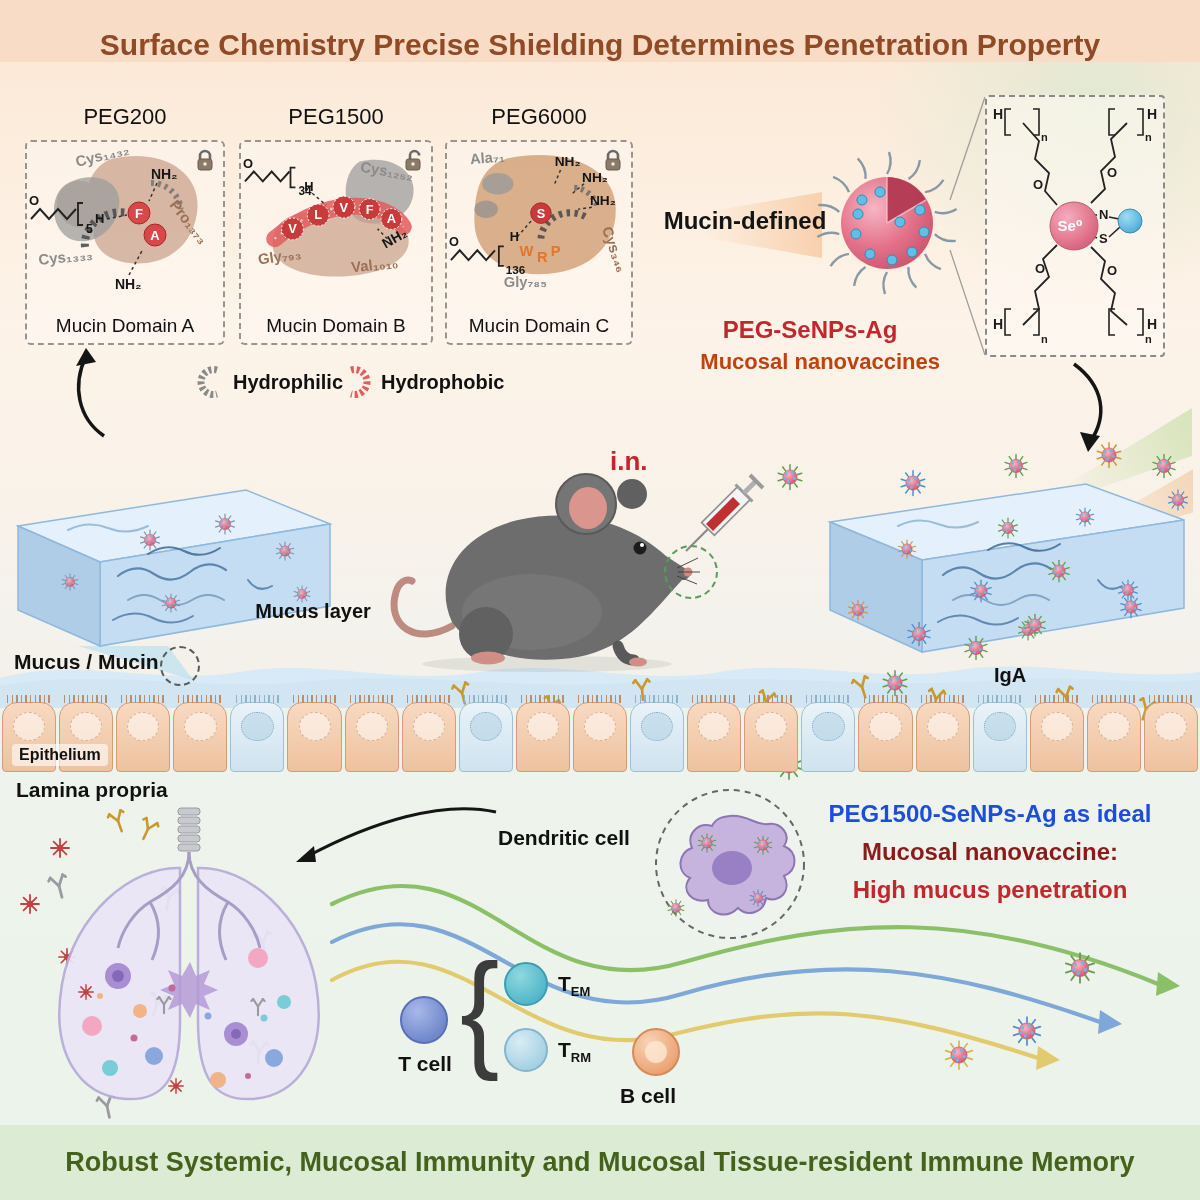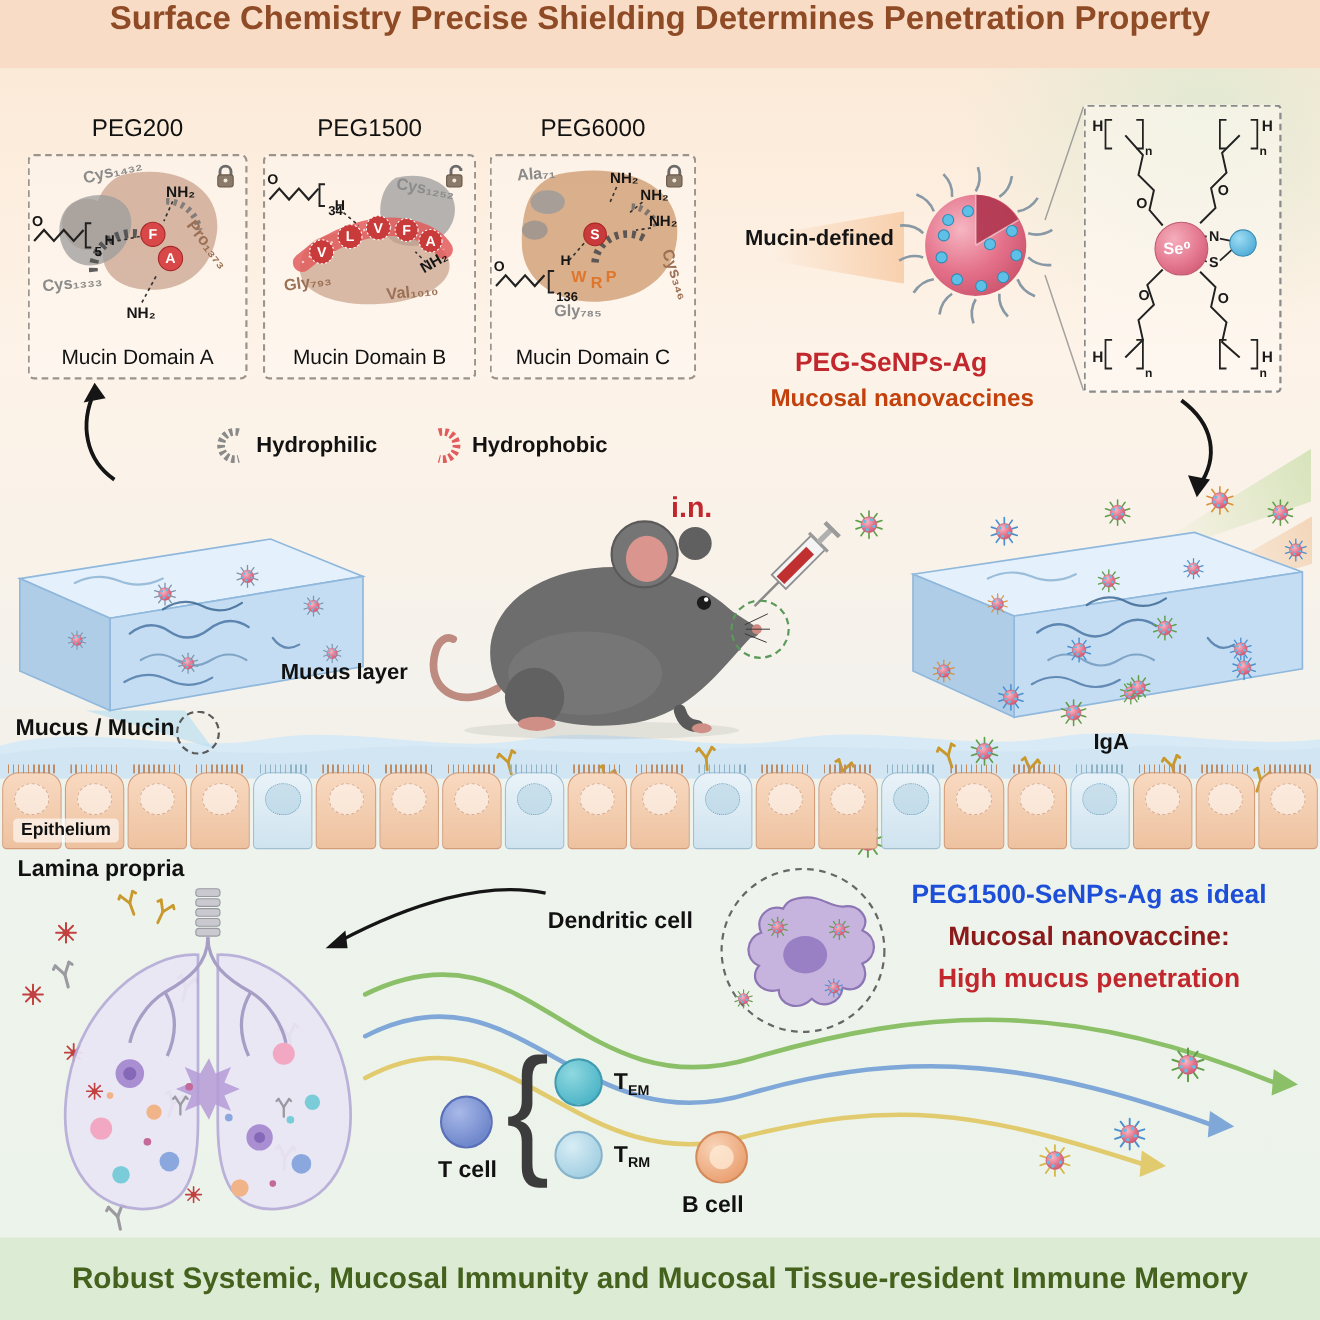--- a/index.html
+++ b/index.html
@@ -3,21 +3,21 @@
 <meta charset="utf-8">
 <style>
   *{margin:0;padding:0;box-sizing:border-box}
   body{background:#ffffff;font-family:"Liberation Sans","DejaVu Sans",sans-serif}
   #stage{position:relative;width:1200px;height:1200px;overflow:hidden;background:#f3f1ea}
   .fl{position:absolute}
   svg{display:block}
   svg text{font-family:"Liberation Sans","DejaVu Sans",sans-serif}
 
   
-  .banner-top{position:absolute;top:0;left:0;width:1200px;height:62px;background:#f8dcc6;display:flex;align-items:flex-start;justify-content:center}
+  .banner-top{position:absolute;top:0;left:0;width:1200px;height:62px;background:#f8dcc6;display:flex;align-items:flex-end;justify-content:center}
   .banner-top .t{color:#8f4a26;font-size:30px;font-weight:bold}
   .banner-bottom{position:absolute;bottom:0;left:0;width:1200px;height:75px;background:#dcebd3;display:flex;align-items:center;justify-content:center}
   .banner-bottom .t{color:#44621d;font-size:27px;font-weight:bold}
 
   
   .bg-peach{position:absolute;top:62px;left:0;width:1200px;height:580px;background:linear-gradient(180deg,#fcead8 0%,#fdf3e8 45%,#f9f2e9 75%,#f3f2ed 100%)}
   .bg-green{position:absolute;top:700px;left:0;width:1200px;height:425px;background:linear-gradient(180deg,#eef4ed,#ecf3ea)}
   .bg-mint{position:absolute;top:62px;left:850px;width:350px;height:260px;background:radial-gradient(ellipse at 70% 15%,rgba(205,232,205,.55),transparent 65%)}
 
   
@@ -32,26 +32,26 @@
   .t-atom{font-weight:bold;font-size:13px;fill:#151515}
   .t-num{font-weight:bold;font-size:12px;fill:#151515}
   .t-bead{fill:#fff;font-weight:bold;font-size:13px;text-anchor:middle}
   .t-wrp{font-weight:bold;font-size:15px;fill:#e0762c}
   .t-chem{font-weight:bold;font-size:13px;fill:#1a1a1a}
   .t-chem-h{font-weight:bold;font-size:14px;fill:#1a1a1a}
   .t-chem-n{font-weight:bold;font-size:11px;fill:#1a1a1a}
 
   
   .lbl{position:absolute;font-weight:bold;color:#111}
-  .repulsion{position:absolute;top:202px;left:650px;width:190px;text-align:center;font-size:20px;font-weight:bold;color:#141414;line-height:1.55}
+  .repulsion{position:absolute;top:202px;left:650px;width:190px;text-align:center;font-size:24px;font-weight:bold;color:#141414;line-height:1.55}
   .vaccine1{position:absolute;top:316px;left:695px;width:230px;text-align:center;color:#c1272d;font-weight:bold;font-size:24px}
   .vaccine2{position:absolute;top:349px;left:690px;width:250px;text-align:right;color:#c2410c;font-weight:bold;font-size:22px}
   .structure-box{position:absolute;top:95px;left:985px;width:180px;height:262px;border:2px dashed #8a8a8a;background:rgba(255,250,244,.55);border-radius:4px}
 
-  .legend{position:absolute;top:388px;left:195px;display:flex;gap:48px;}
+  .legend{position:absolute;top:365px;left:195px;display:flex;}
   .legend .item{display:flex;align-items:center;gap:8px}
   .legend .txt{font-size:20px;font-weight:bold;color:#111}
 
   .beam1{position:absolute;left:700px;top:192px;width:122px;height:66px;background:linear-gradient(90deg,rgba(248,216,188,0),rgba(247,200,160,.8));clip-path:polygon(0 32%,100% 0,100% 100%,0 68%)}
   .beamG{position:absolute;left:1012px;top:408px;width:180px;height:120px;background:linear-gradient(62deg,rgba(170,210,130,0) 25%,rgba(170,210,130,.45));clip-path:polygon(0 92%,100% 0,100% 40%)}
   .beamO{position:absolute;left:1035px;top:452px;width:158px;height:108px;background:linear-gradient(62deg,rgba(235,170,110,0) 25%,rgba(235,170,110,.42));clip-path:polygon(0 100%,100% 16%,100% 56%)}
 
   .dash-circle{position:absolute;border:2px dashed #5a5a5a;border-radius:50%}
   .needle-ring{position:absolute;left:664px;top:545px;width:54px;height:54px;border:2px dashed #5a9a5a;border-radius:50%}
 

